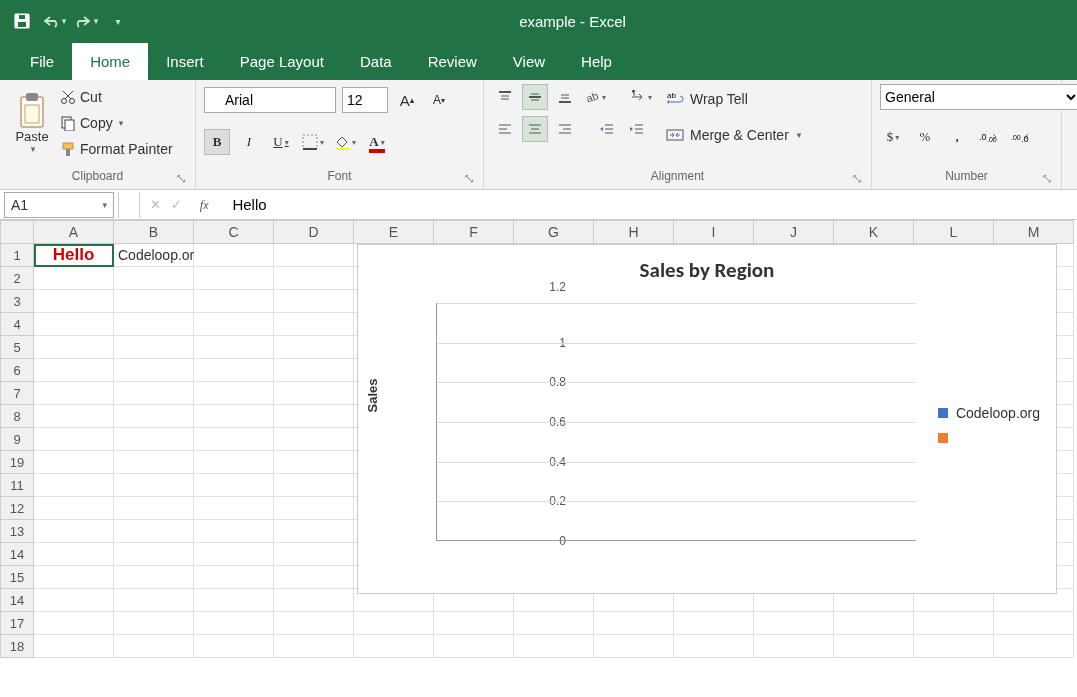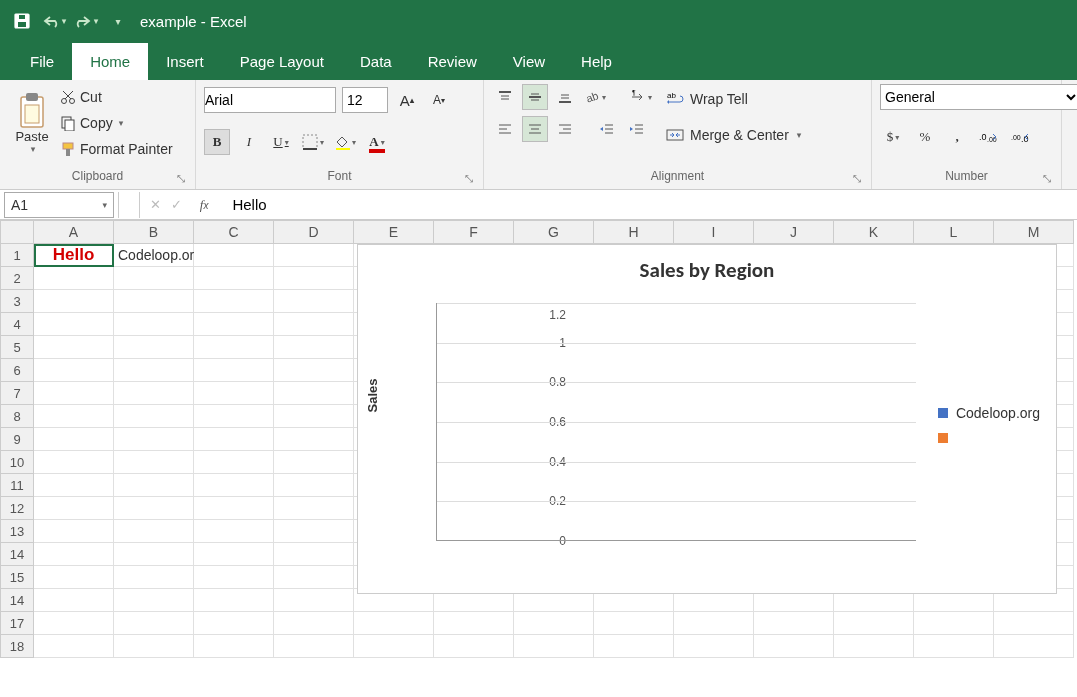--- a/index.html
+++ b/index.html
@@ -1,36 +1,36 @@
 <!DOCTYPE html>
 <html><head>
 <meta charset="utf-8">
 <style>
 * { margin:0; padding:0; box-sizing:border-box; font-family:"Segoe UI",Tahoma,sans-serif; }
 body { background:#fff; width:1077px; height:697px; overflow:hidden; font-size:13px; color:#333; }
 .titlebar { background:#217346; height:42px; display:flex; align-items:center; color:#fff; }
 .qat { display:flex; align-items:center; gap:4px; padding:0 8px; }
 .qat .ic { width:28px; height:28px; display:flex; align-items:center; justify-content:center; cursor:pointer; }
-.title { flex:1; text-align:left; padding-right:72px; font-size:15px; }
+.title { flex:1; text-align:center; padding-right:72px; font-size:15px; }
 .ribbon-tabs { background:#217346; display:flex; align-items:flex-end; height:38px; padding-left:12px; gap:0; }
 .ribbon-tab { padding:10px 18px; color:#fff; font-size:15px; cursor:pointer; }
 .ribbon-tab.active { background:#fff; color:#217346; }
 .tellme { display:flex; align-items:center; color:#fff; gap:8px; margin-left:12px; }
 .ribbon-groups { background:#f3f3f3; border-bottom:1px solid #ccc; height:110px; display:flex; }
 .group { border-right:1px solid #d9d9d9; padding:4px 8px 2px 8px; display:flex; flex-direction:column; position:relative; }
 .group-body { flex:1; display:flex; align-items:flex-start; gap:4px; }
 .group-label { text-align:center; font-size:12px; color:#666; height:18px; position:relative; }
 .dlg { position:absolute; right:2px; bottom:2px; font-size:10px; color:#666; cursor:pointer; }
 .paste-big { display:flex; flex-direction:column; align-items:center; justify-content:center; width:48px; height:76px; cursor:pointer; }
 .clip-side { display:flex; flex-direction:column; gap:4px; margin-top:2px; }
 .clip-item { display:flex; align-items:center; gap:4px; cursor:pointer; font-size:14px; height:22px;}
 .font-row1 { display:flex; gap:6px; align-items:center; height:32px; }
 .font-row2 { display:flex; gap:6px; align-items:center; height:32px; margin-top:6px; }
 select, input.combo { border:1px solid #aaa; background:#fff; height:26px; font-size:14px; }
-.fontname { width:132px; padding:2px 0; }
+.fontname { width:132px; padding:2px 20px; }
 .fontsize { width:46px; padding:2px 4px; }
 .btn { width:26px; height:26px; border:1px solid transparent; display:flex; align-items:center; justify-content:center; cursor:pointer; background:transparent; }
 .btn.boxed { border:1px solid #bbb; background:#f8f8f8; }
 .btn .drop { font-size:8px; margin-left:2px; color:#666;}
 .wrap-col { display:flex; flex-direction:column; gap:6px; margin-left:8px; }
 .wrap-item { display:flex; align-items:center; gap:6px; font-size:14px; cursor:pointer; height:30px;}
 .number-row1 { height:30px; display:flex; }
 .num-combo { width:200px; }
 .number-row2 { display:flex; gap:6px; margin-top:6px; }
 .fmlbar { height:30px; background:#fff; border-bottom:1px solid #ccc; display:flex; align-items:center; }
@@ -334,21 +334,21 @@
       <div class="corner"></div>
       <div class="rowhdr">1</div>
       <div class="rowhdr">2</div>
       <div class="rowhdr">3</div>
       <div class="rowhdr">4</div>
       <div class="rowhdr">5</div>
       <div class="rowhdr">6</div>
       <div class="rowhdr">7</div>
       <div class="rowhdr">8</div>
       <div class="rowhdr">9</div>
-      <div class="rowhdr">10</div>
+      <div class="rowhdr">19</div>
       <div class="rowhdr">11</div>
       <div class="rowhdr">12</div>
       <div class="rowhdr">13</div>
       <div class="rowhdr">14</div>
       <div class="rowhdr">15</div>
       <div class="rowhdr">14</div>
       <div class="rowhdr">17</div>
       <div class="rowhdr">18</div>
     </div>
     <div style="position: relative;">
@@ -639,21 +639,21 @@
           <div class="cell" style="width: 80px;"></div>
         </div>
         <div class="chart">
           <div class="chart-title">Sales by Region</div>
           <div class="ytick" style="top: 296px;">0</div>
           <div class="ytick" style="top: 256.333px;">0.2</div>
           <div class="ytick" style="top: 216.667px;">0.4</div>
           <div class="ytick" style="top: 177px;">0.6</div>
           <div class="ytick" style="top: 137.333px;">0.8</div>
           <div class="ytick" style="top: 97.6667px;">1</div>
-          <div class="ytick" style="top: 70px;">1.2</div>
+          <div class="ytick" style="top: 42px;">1.2</div>
           <div class="chart-plot">
             <div class="grid-line" style="top: 198.333px;"></div>
             <div class="grid-line" style="top: 158.667px;"></div>
             <div class="grid-line" style="top: 119px;"></div>
             <div class="grid-line" style="top: 79.3333px;"></div>
             <div class="grid-line" style="top: 39.6667px;"></div>
             <div class="grid-line" style="top: 0px;"></div>
           </div>
           <div class="ylab">Sales</div>
           <div class="legend">

